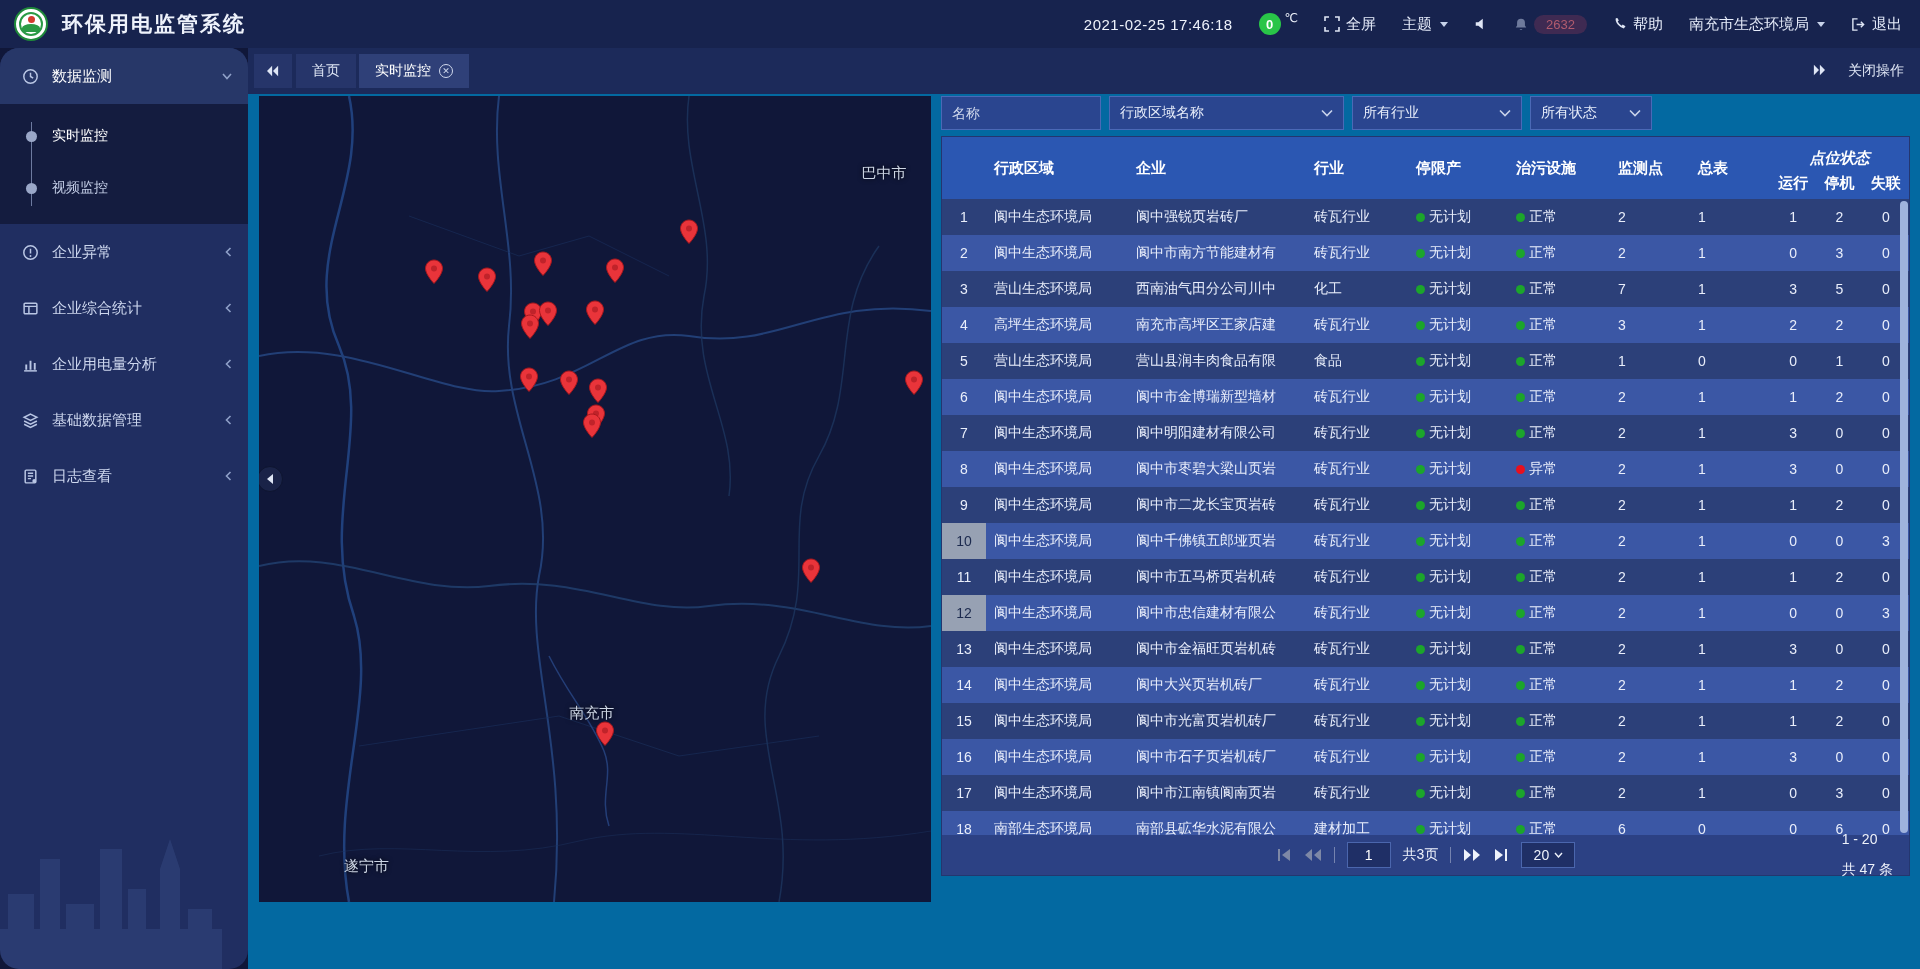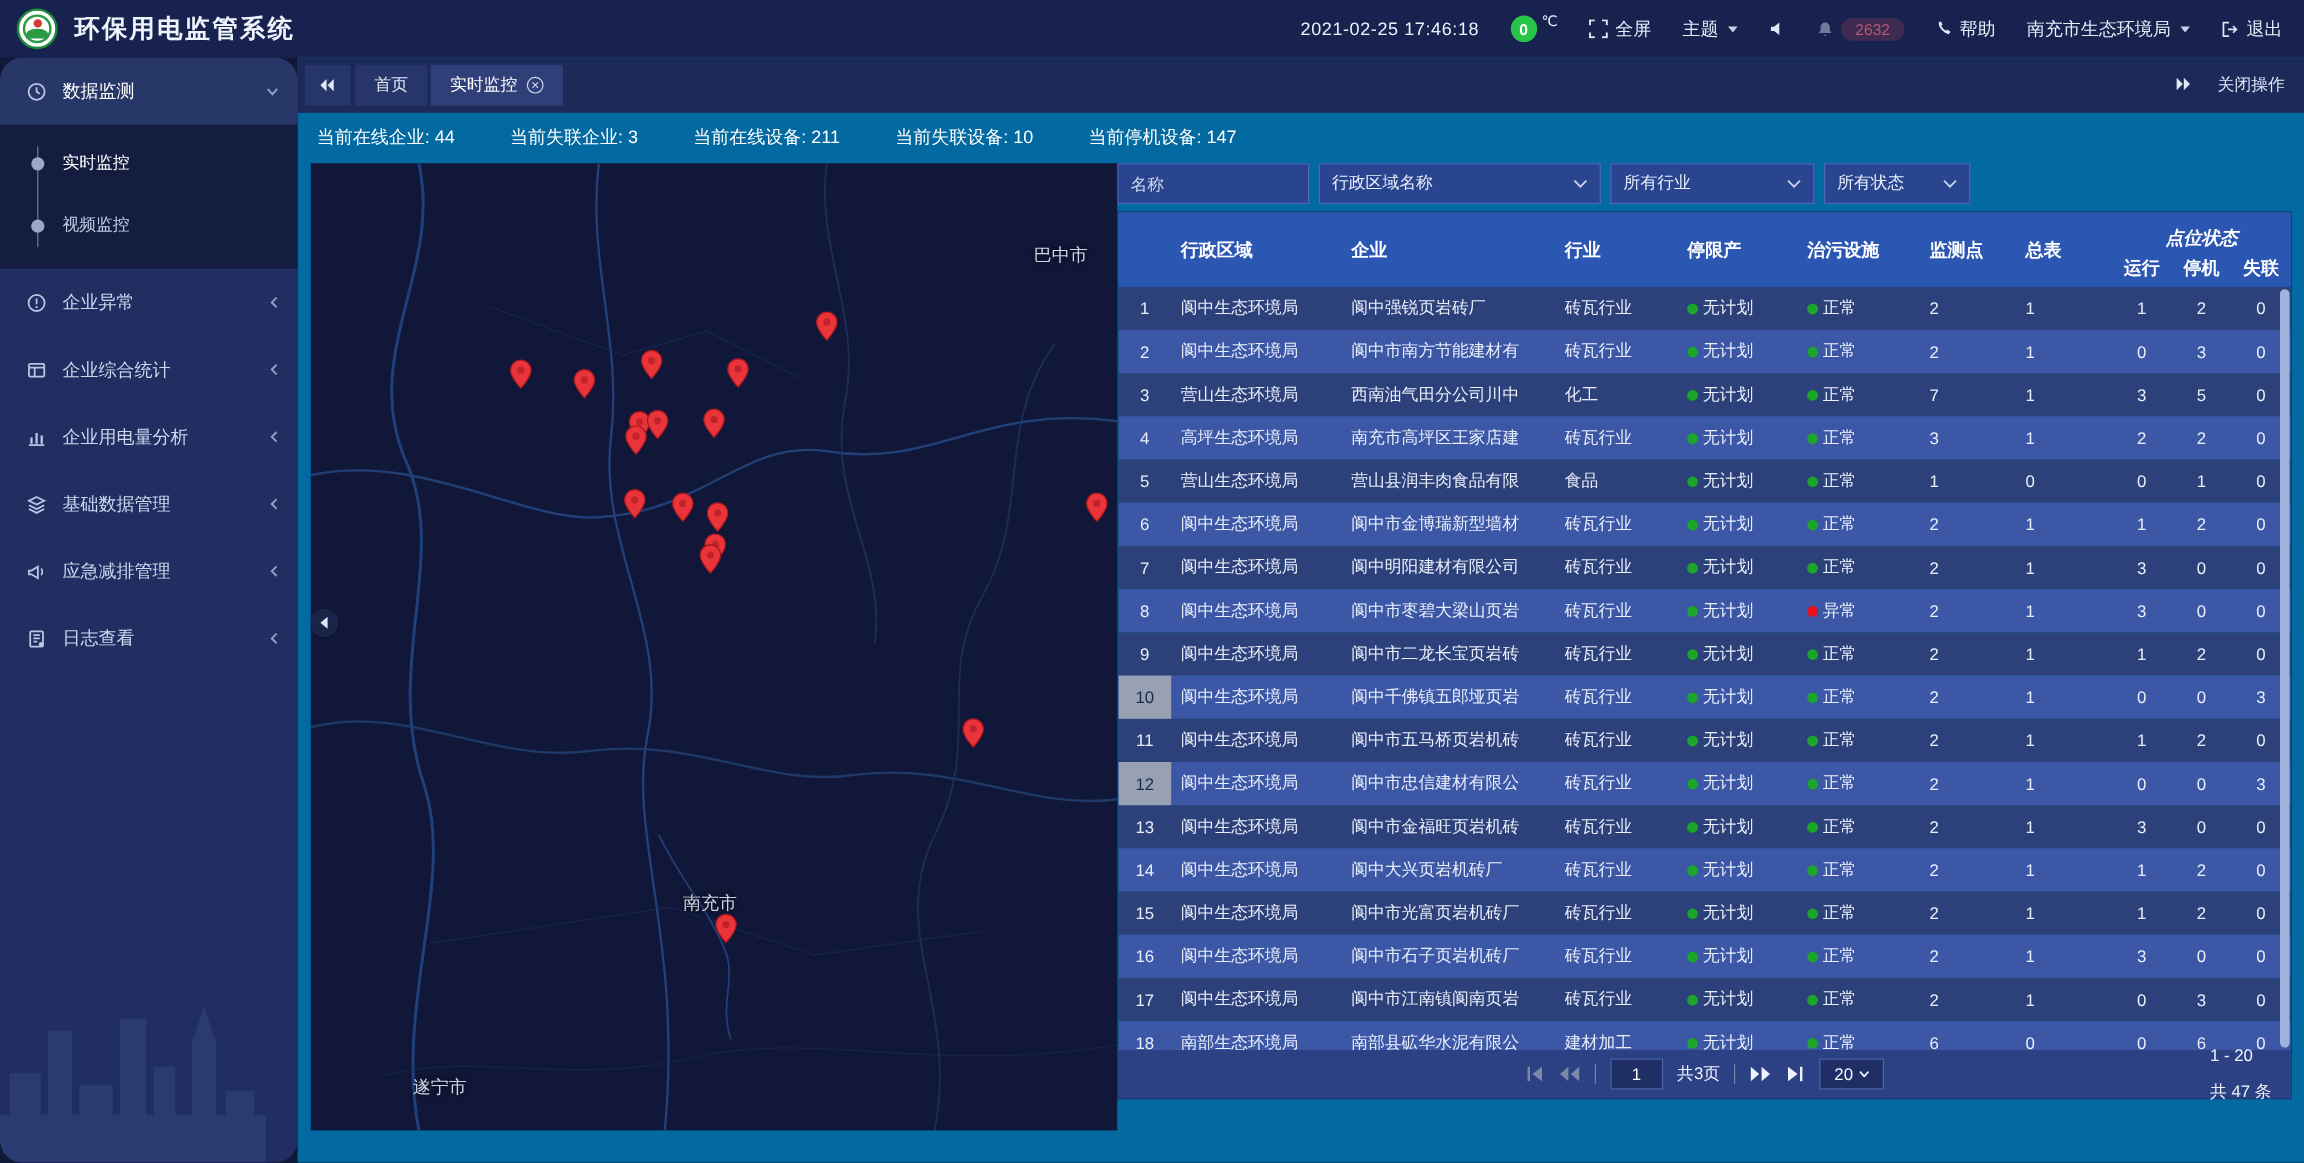--- a/index.html
+++ b/index.html
@@ -73,21 +73,21 @@
   .map { width:672px; height:806px; background:#101739; position:relative; flex:0 0 auto; overflow:hidden; }
   .map svg.roads { position:absolute; inset:0; }
   .city-label { position:absolute; color:#cdd6e4; font-size:15px; transform:translate(-50%,-50%);
     text-shadow:0 0 5px rgba(0,0,0,.9); white-space:nowrap; }
   .pin { position:absolute; width:20px; height:26px; transform:translate(-50%,-100%); cursor:pointer; }
   .collapse-handle { position:absolute; left:-2px; top:370px; width:26px; height:26px; border-radius:50%;
     background:#1a2348; border:1px solid #0e1530; color:#dfe6f5; display:flex; align-items:center;
     justify-content:center; cursor:pointer; z-index:5; }
 
   
-  .right-panel { flex:1; margin-left:0; height:780px; display:flex; flex-direction:column; min-width:0; }
+  .right-panel { flex:1; margin-left:10px; height:780px; display:flex; flex-direction:column; min-width:0; }
   .filters { height:34px; display:flex; gap:8px; margin-bottom:6px; flex:0 0 auto; }
   .f-input { width:160px; height:34px; background:#2a458f; border:1px solid #4b69b6; color:#fff;
     font-size:14px; padding:0 10px; outline:none; font-family:inherit; }
   .f-input::placeholder { color:#cfd8ec; }
   .f-select { height:34px; background:#2a458f; border:1px solid #4b69b6; color:#e7edfa; font-size:14px;
     display:flex; align-items:center; padding:0 10px; cursor:pointer; }
   .f-select .lbl { flex:1; }
   .f-sel-region { width:235px; } .f-sel-industry { width:170px; } .f-sel-status { width:122px; }
 
   .table-wrap { flex:1; display:flex; flex-direction:column; min-height:0; border:1px solid #24366f; }
@@ -274,34 +274,20 @@
             <span class="mi-label">基础数据管理</span>
             <span class="chev-left">
               <svg width="7" height="10" viewBox="0 0 7 10" fill="none" stroke="#8fa0c8" stroke-width="1.6">
                 <path d="M5.5 1 1.5 5 5.5 9"></path>
               </svg>
             </span>
           </div>
           <div class="menu-item">
             <span class="mi-icon">
               <svg width="17" height="17" viewBox="0 0 16 16" fill="none" stroke="#b9c6e4" stroke-width="1.4">
-                <path d="M2 7v3h2l5 3V4L4 7H2z"></path>
-                <path d="M11.5 5.5c1.3 1 1.3 4 0 5"></path>
-              </svg>
-            </span>
-            <span class="mi-label">应急减排管理</span>
-            <span class="chev-left">
-              <svg width="7" height="10" viewBox="0 0 7 10" fill="none" stroke="#8fa0c8" stroke-width="1.6">
-                <path d="M5.5 1 1.5 5 5.5 9"></path>
-              </svg>
-            </span>
-          </div>
-          <div class="menu-item">
-            <span class="mi-icon">
-              <svg width="17" height="17" viewBox="0 0 16 16" fill="none" stroke="#b9c6e4" stroke-width="1.4">
                 <rect x="3" y="2" width="10" height="12" rx="1"></rect>
                 <path d="M5.5 5h5M5.5 7.5h5M5.5 10h3"></path>
                 <circle cx="11.5" cy="12.2" r="1.8" fill="#b9c6e4" stroke="none"></circle>
               </svg>
             </span>
             <span class="mi-label">日志查看</span>
             <span class="chev-left">
               <svg width="7" height="10" viewBox="0 0 7 10" fill="none" stroke="#8fa0c8" stroke-width="1.6">
                 <path d="M5.5 1 1.5 5 5.5 9"></path>
               </svg>
@@ -344,27 +330,20 @@
           <span>
             <svg width="14" height="12" viewBox="0 0 16 14" fill="#dfe6f5">
               <polygon points="2,1 8,7 2,13"></polygon>
                 <polygon points="9,1 15,7 9,13"></polygon>
               </svg>
           </span>
           <span>关闭操作</span>
         </div>
       </div>
 
-      <div class="statsbar" id="stats">
-          <div class="stat-item"><span>当前在线企业: </span><span>44</span></div>
-          <div class="stat-item"><span>当前失联企业: </span><span>3</span></div>
-          <div class="stat-item"><span>当前在线设备: </span><span>211</span></div>
-          <div class="stat-item"><span>当前失联设备: </span><span>10</span></div>
-          <div class="stat-item"><span>当前停机设备: </span><span>147</span></div>
-        </div>
 
       <div class="content">
 
         <div class="map">
           <svg class="roads" width="672" height="806" viewBox="0 0 672 806" fill="none">
             <path d="M90 0 C110 90 40 160 80 250 C115 330 60 420 95 520 C120 600 70 700 90 806" stroke="#20407c" stroke-width="2.5"></path>
             <path d="M0 260 C90 240 180 300 240 295 C330 290 360 230 430 240 C520 255 560 200 672 215" stroke="#223f76" stroke-width="2"></path>
             <path d="M240 0 C230 80 260 150 250 230 C240 320 300 390 280 480 C265 560 310 650 295 806" stroke="#223f76" stroke-width="2"></path>
             <path d="M0 470 C80 450 150 500 230 490 C320 478 380 520 450 510 C540 498 600 540 672 530" stroke="#21406f" stroke-width="2" opacity=".85"></path>
             <path d="M430 0 C420 70 460 130 445 200 C430 280 480 330 470 400" stroke="#1d365f" stroke-width="1.5" opacity=".8"></path>

